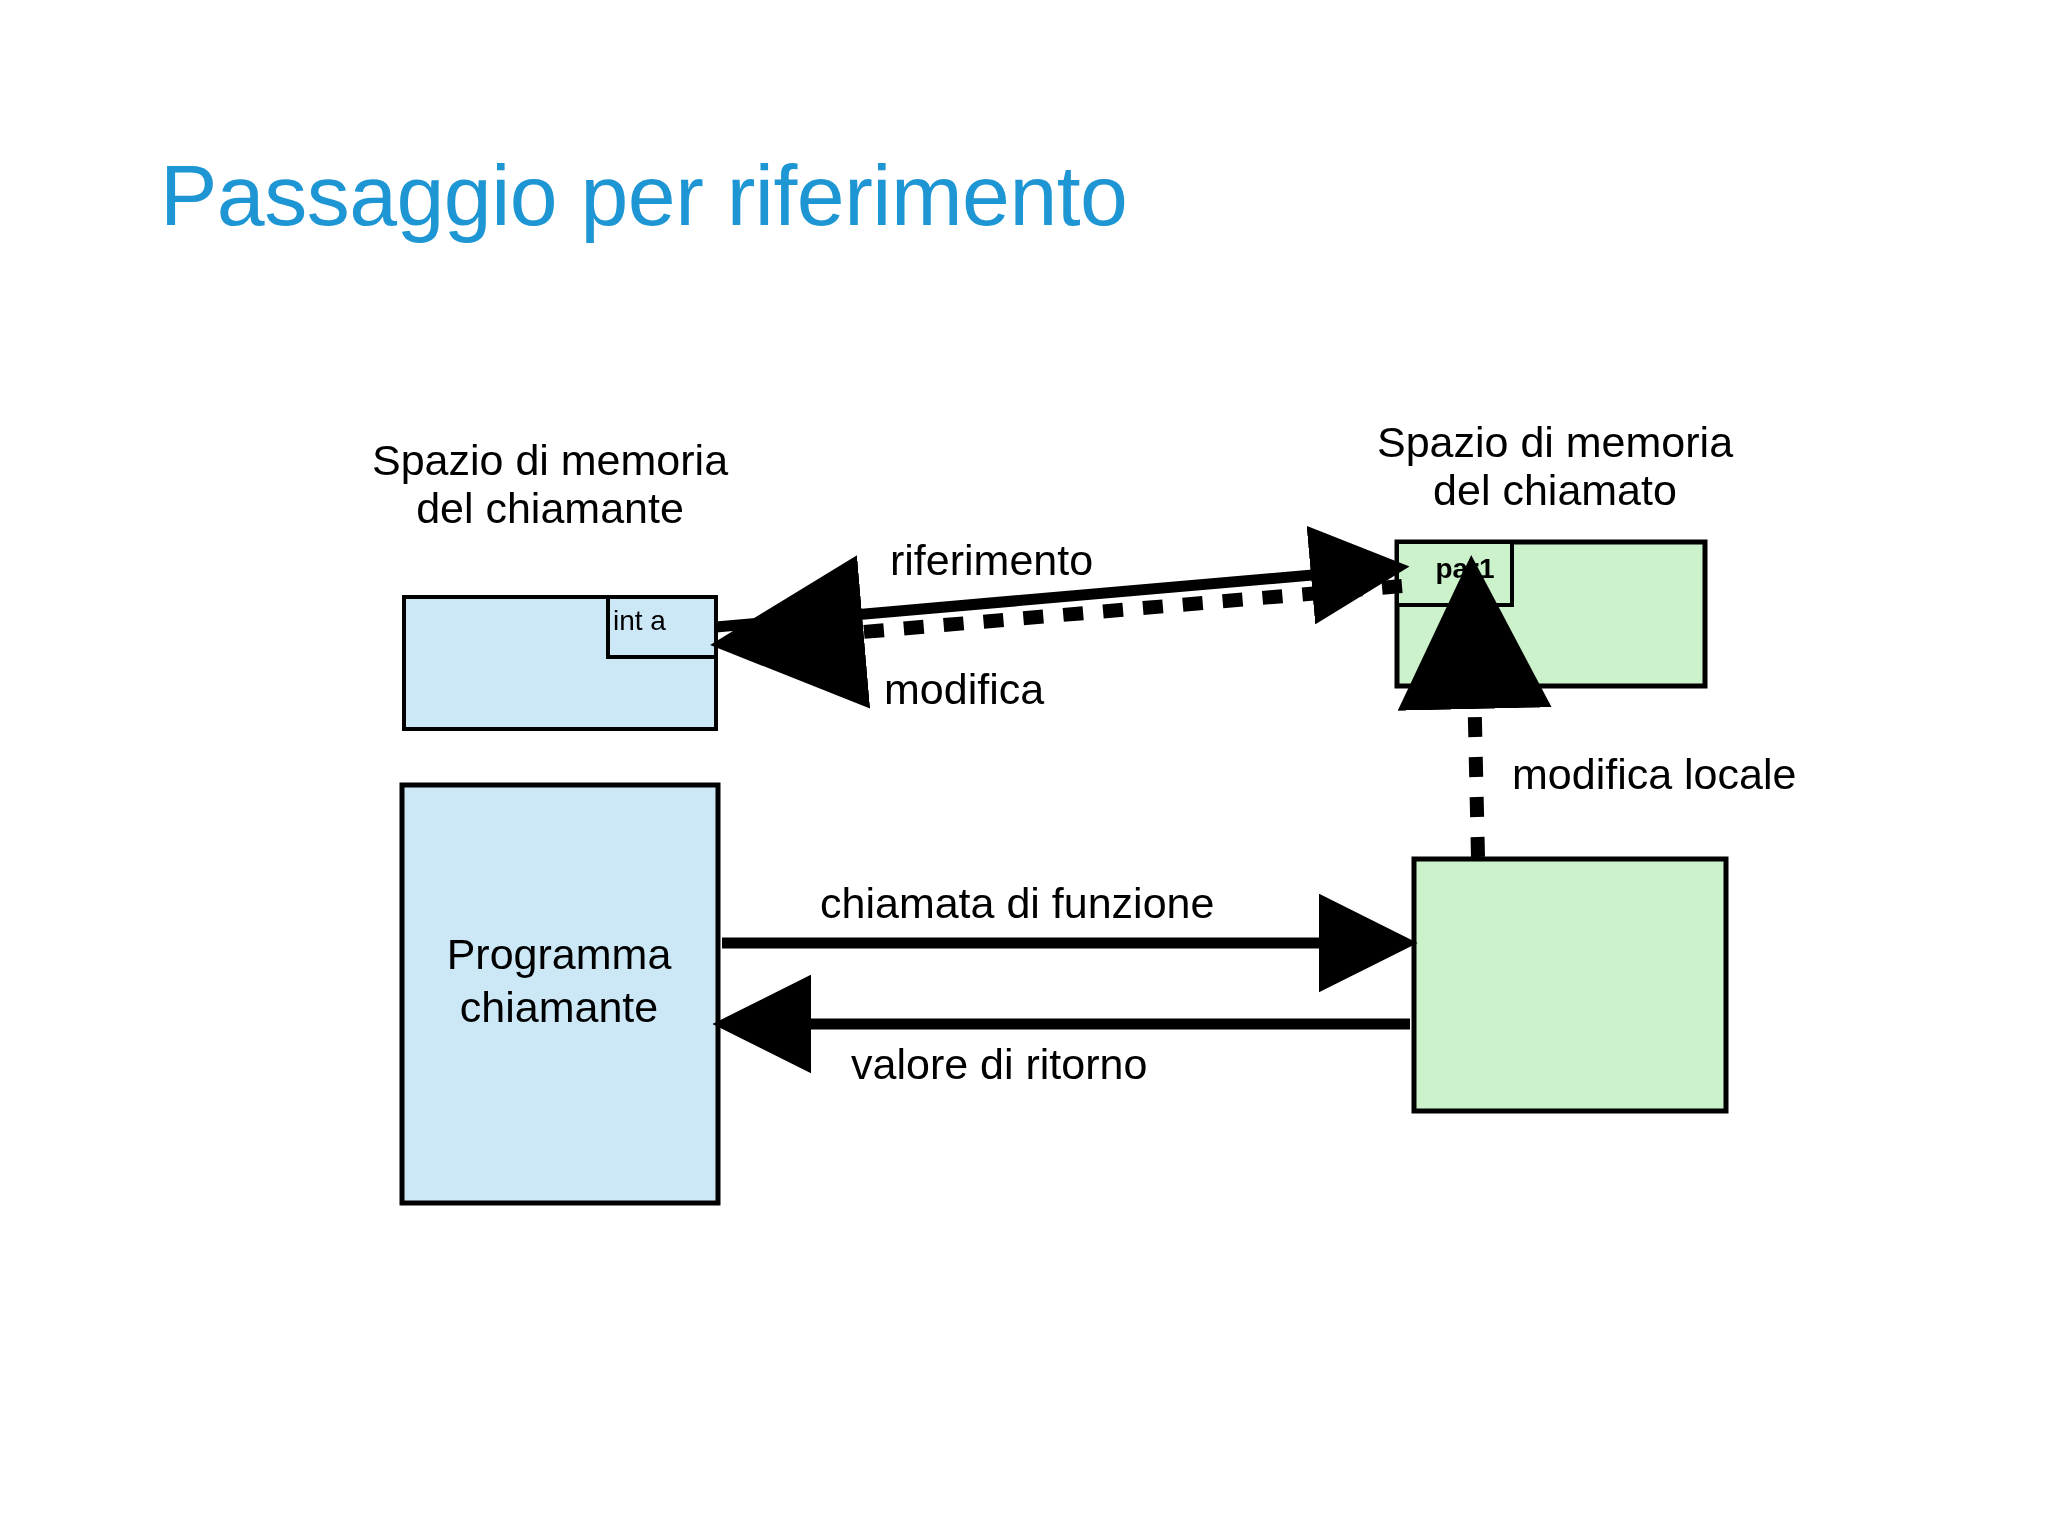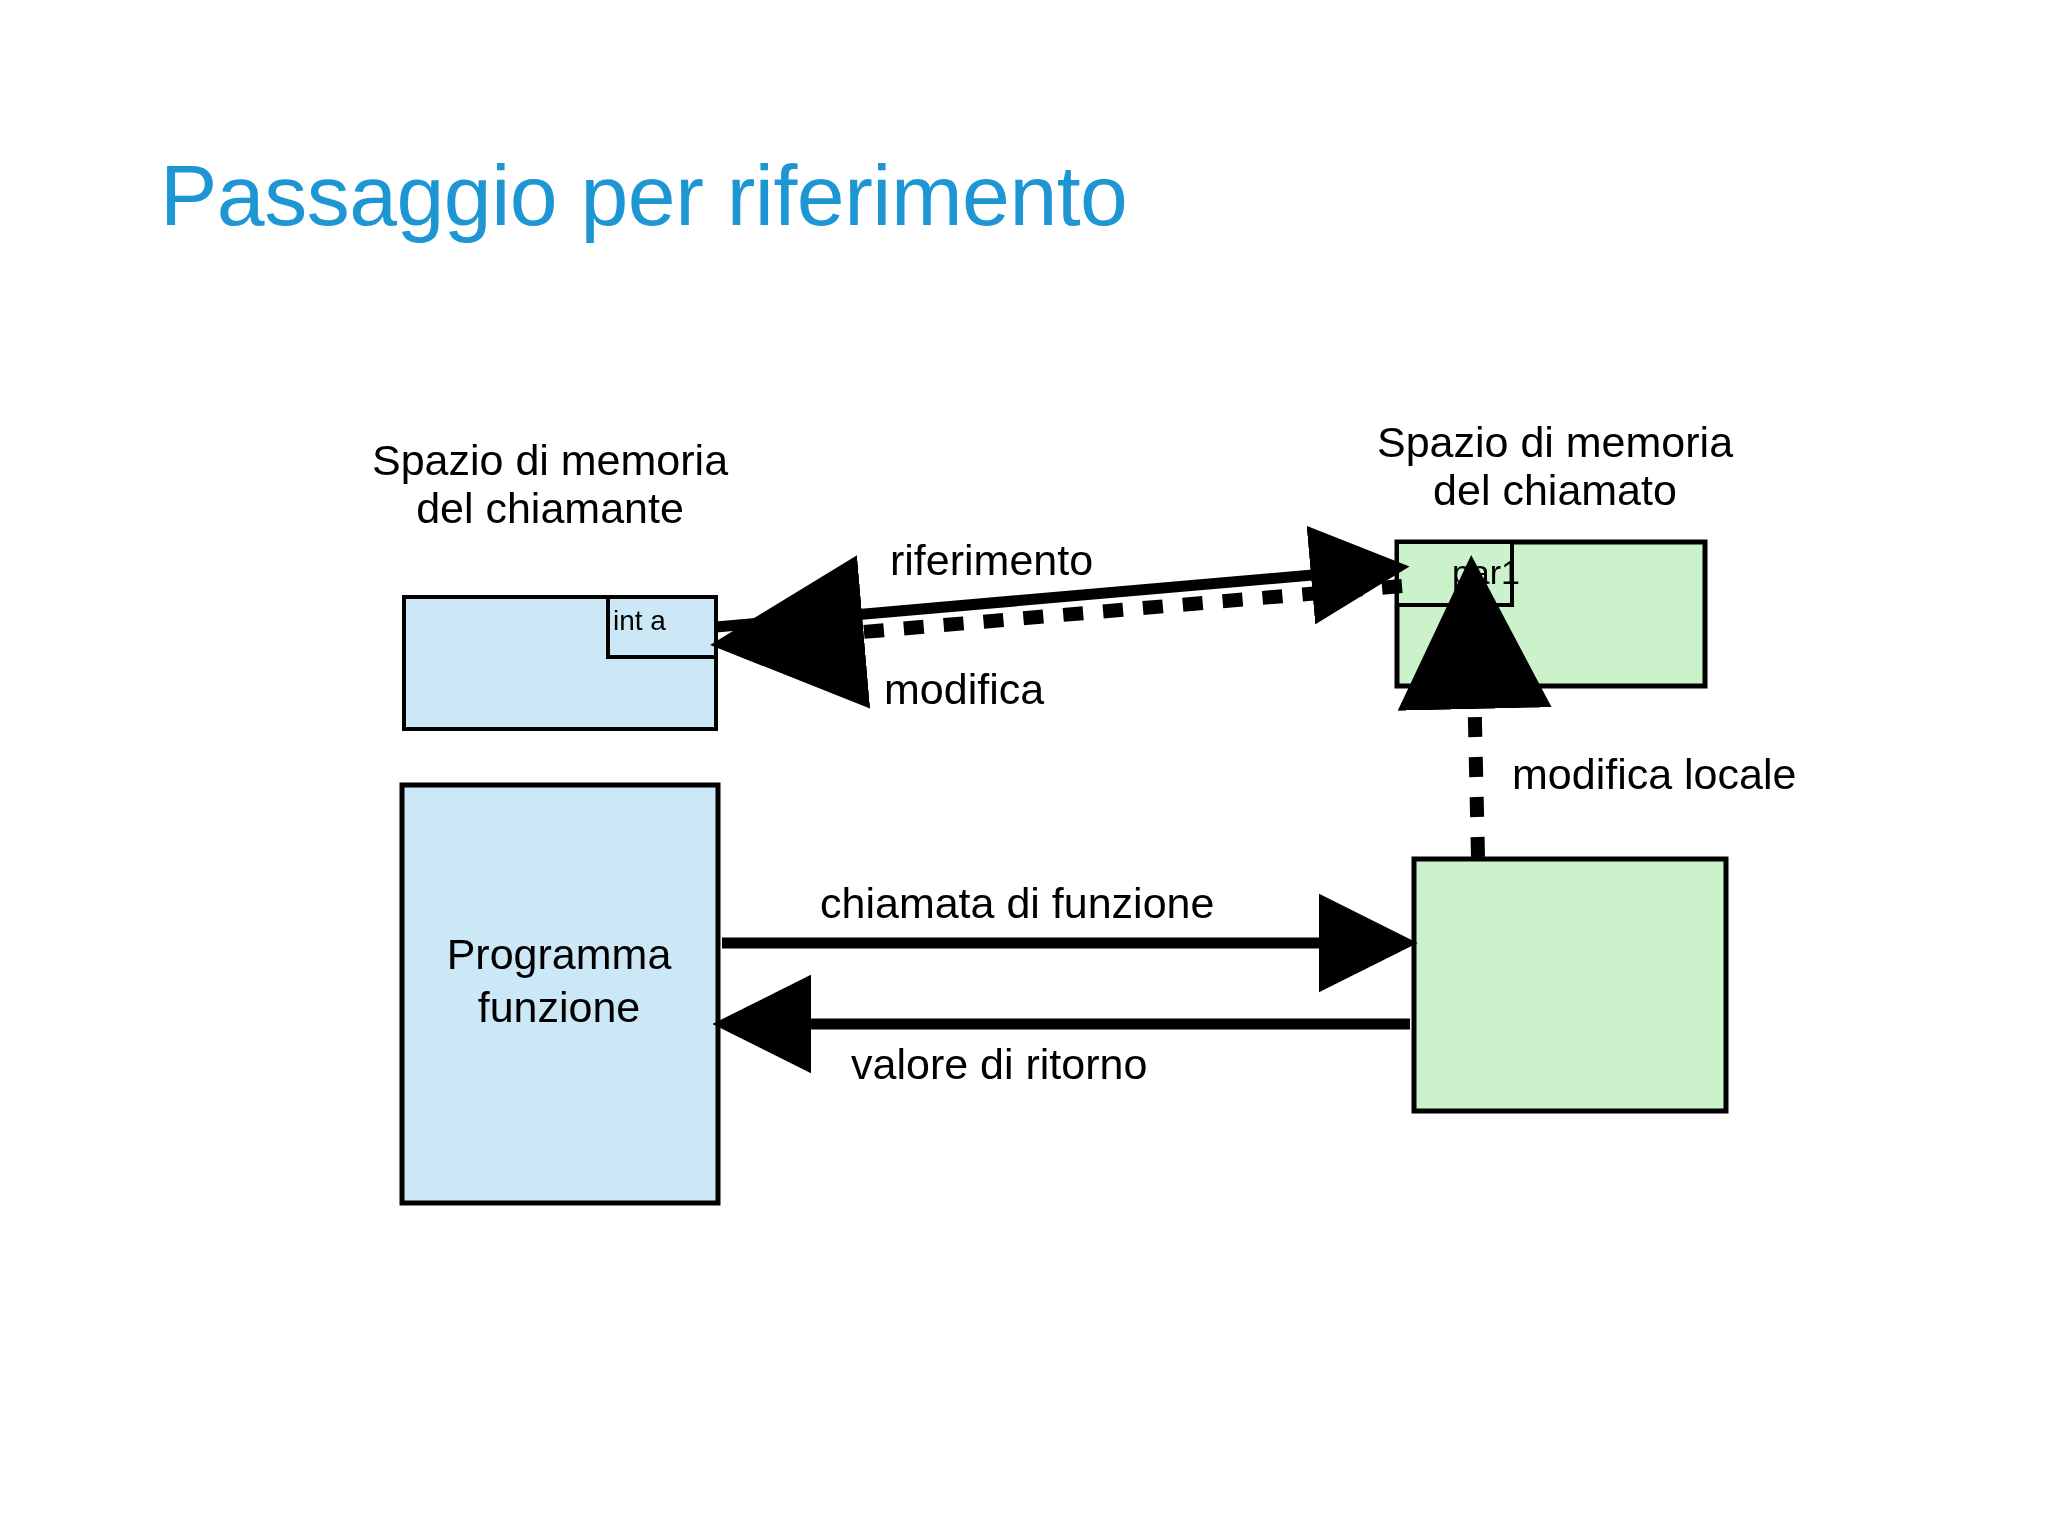--- a/index.html
+++ b/index.html
@@ -34,21 +34,21 @@
   .lbl-riferimento{left:890px;top:536px;}
   .lbl-modifica{left:884px;top:665px;}
   .lbl-modifica-locale{left:1512px;top:750px;}
   .lbl-chiamata{left:820px;top:879px;}
   .lbl-ritorno{left:851px;top:1040px;}
 
   .box-text{position:absolute;text-align:center;color:#000;font-size:43px;line-height:1.23;}
   .t-programma{left:400px;top:928px;width:318px;}
   .t-funzione{left:1417px;top:925px;width:300px;}
   .t-inta{left:613px;top:604px;width:100px;text-align:left;font-size:28px;}
-  .t-par1{left:1410px;top:552px;width:110px;text-align:right;font-size:34px;}
+  .t-par1{left:1410px;top:552px;width:110px;text-align:center;font-size:28px;font-weight:bold;}
 
   
   .footer{position:absolute;left:0;top:1358px;width:2048px;height:178px;}
 </style>
 </head>
 <body>
 
 <div class="slide">
 
   <div class="title">Passaggio per riferimento</div>
@@ -93,21 +93,21 @@
 
     <div class="lbl lbl-riferimento">riferimento</div>
     <div class="lbl lbl-modifica">modifica</div>
     <div class="lbl lbl-modifica-locale">modifica locale</div>
     <div class="lbl lbl-chiamata">chiamata di funzione</div>
     <div class="lbl lbl-ritorno">valore di ritorno</div>
 
     <div class="box-text t-inta">int a</div>
     <div class="box-text t-par1">par1</div>
 
-    <div class="box-text t-programma"><span>Programma</span><br><span>funzione</span></div>
+    <div class="box-text t-programma"><span>Programma</span><br><span>chiamante</span></div>
 
   </div>
 
   <div class="footer">
 
     
     
 
     
     

